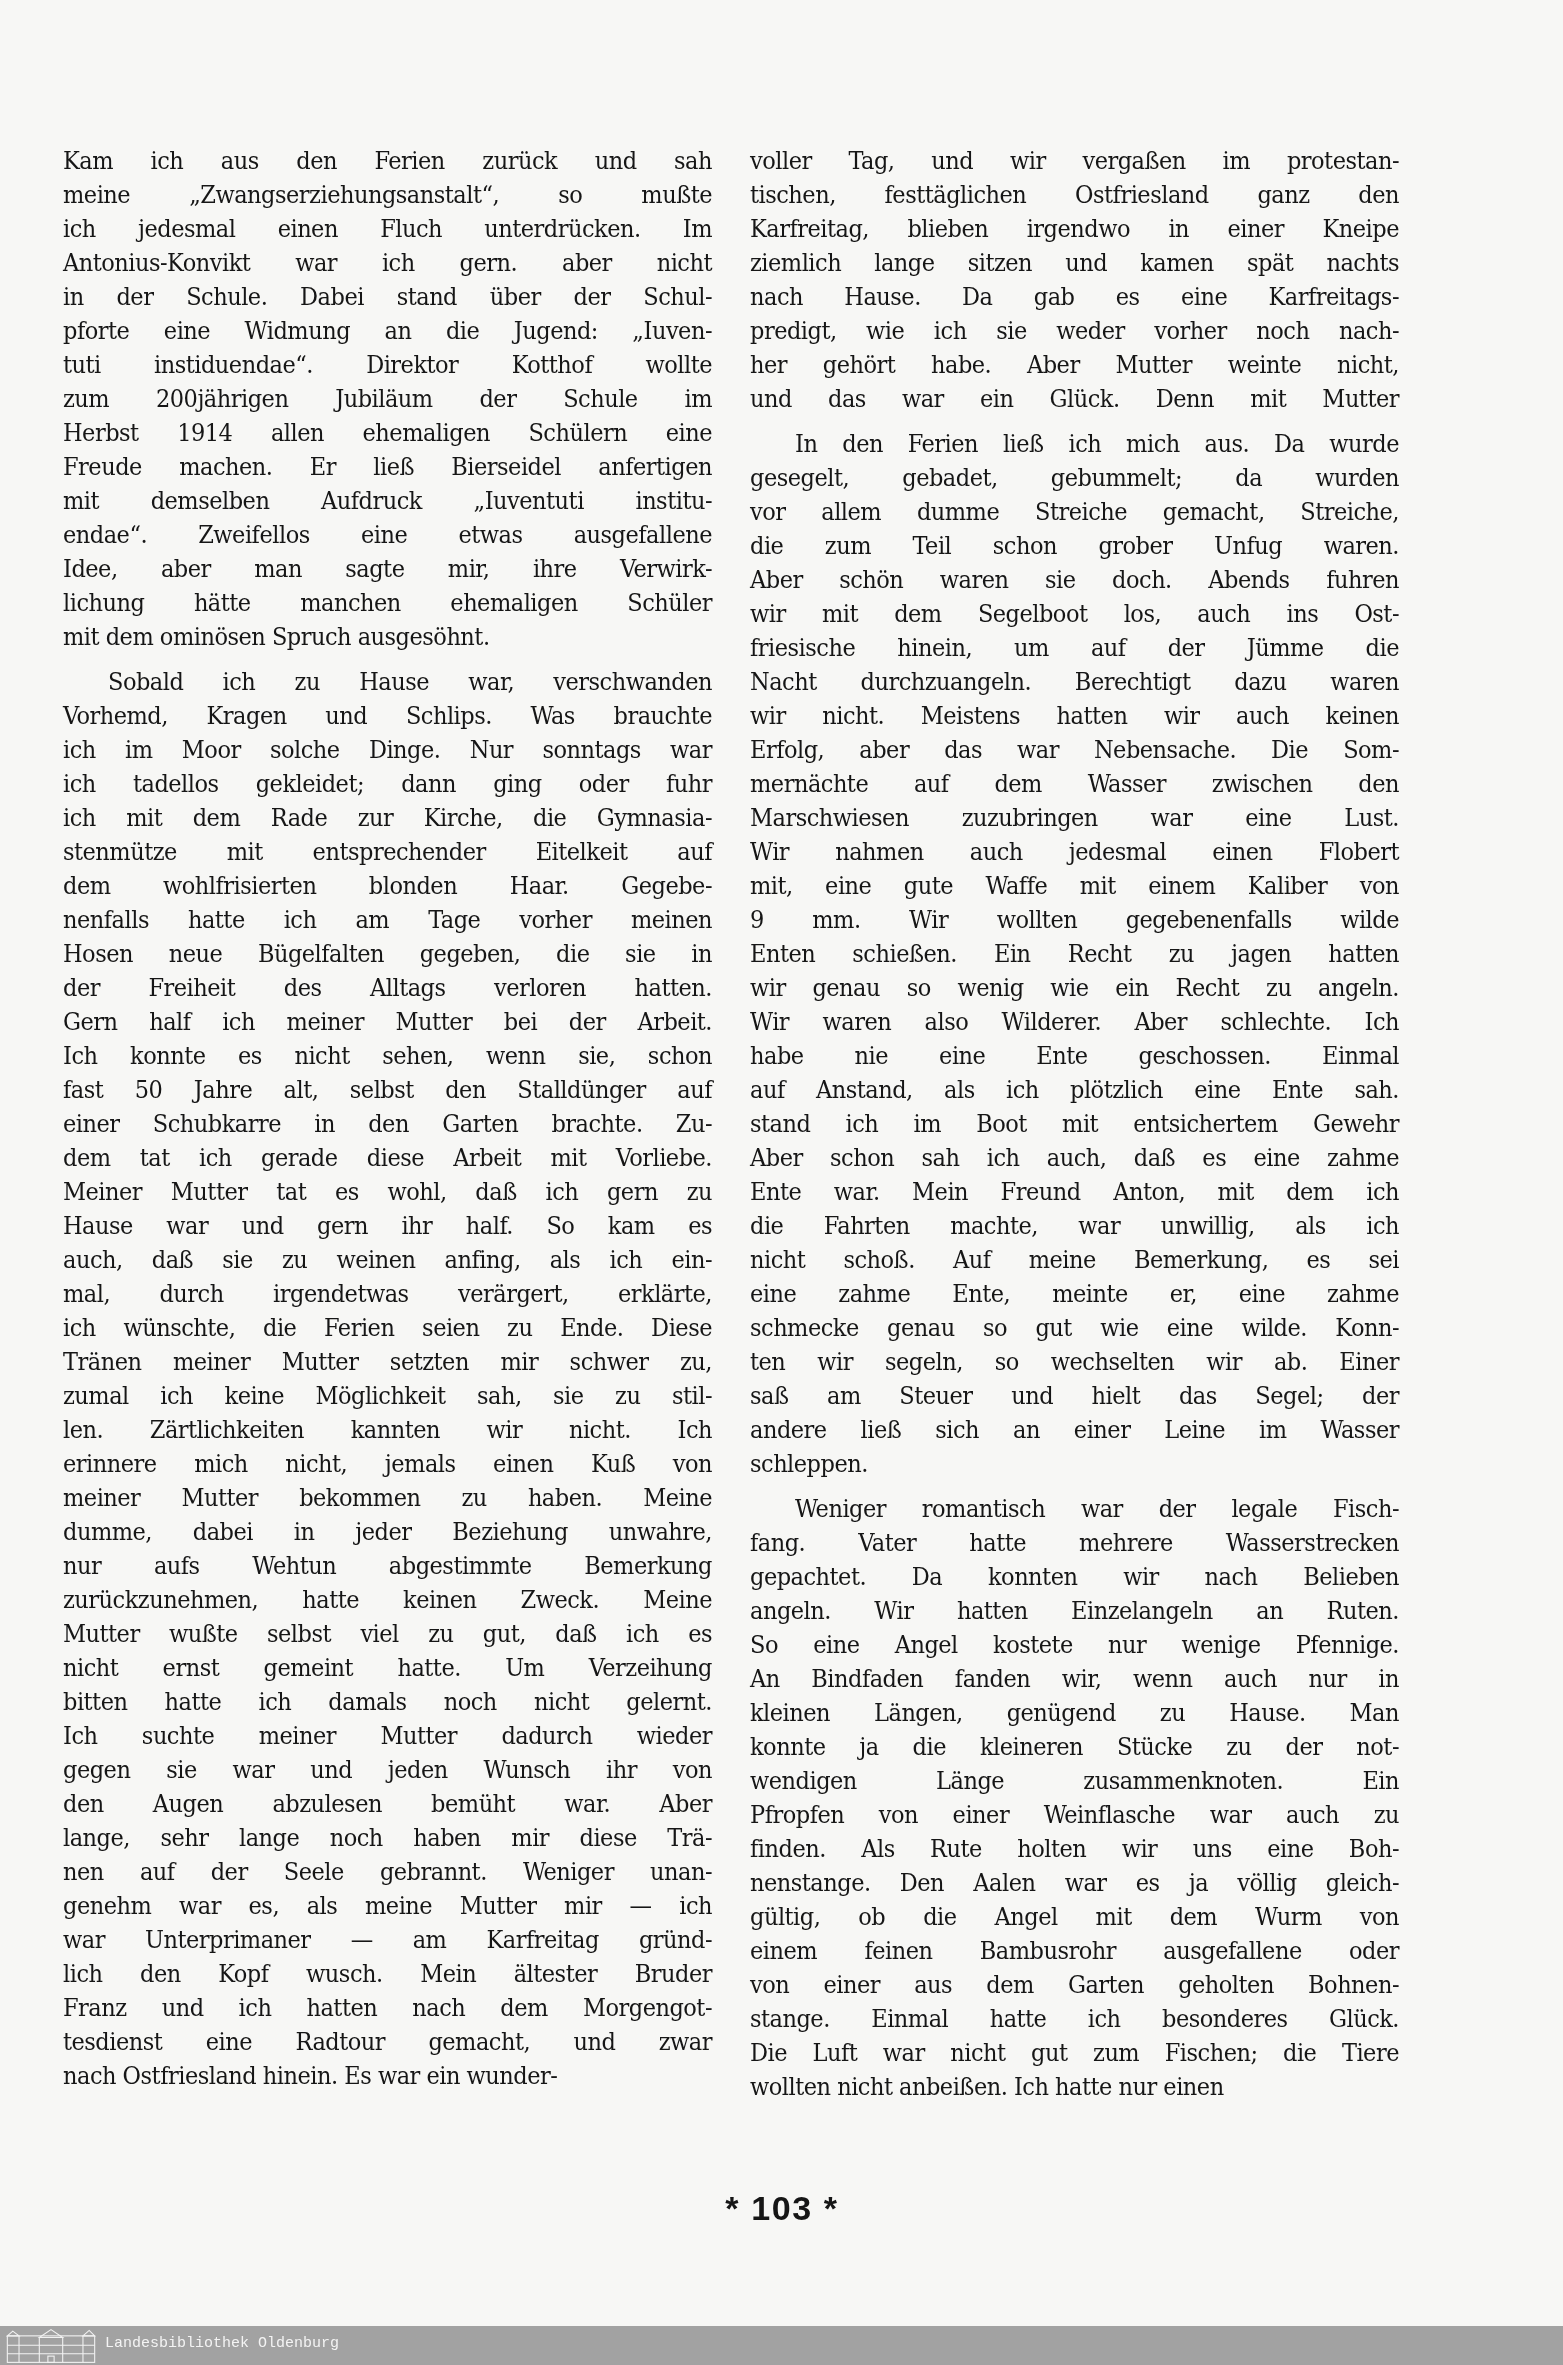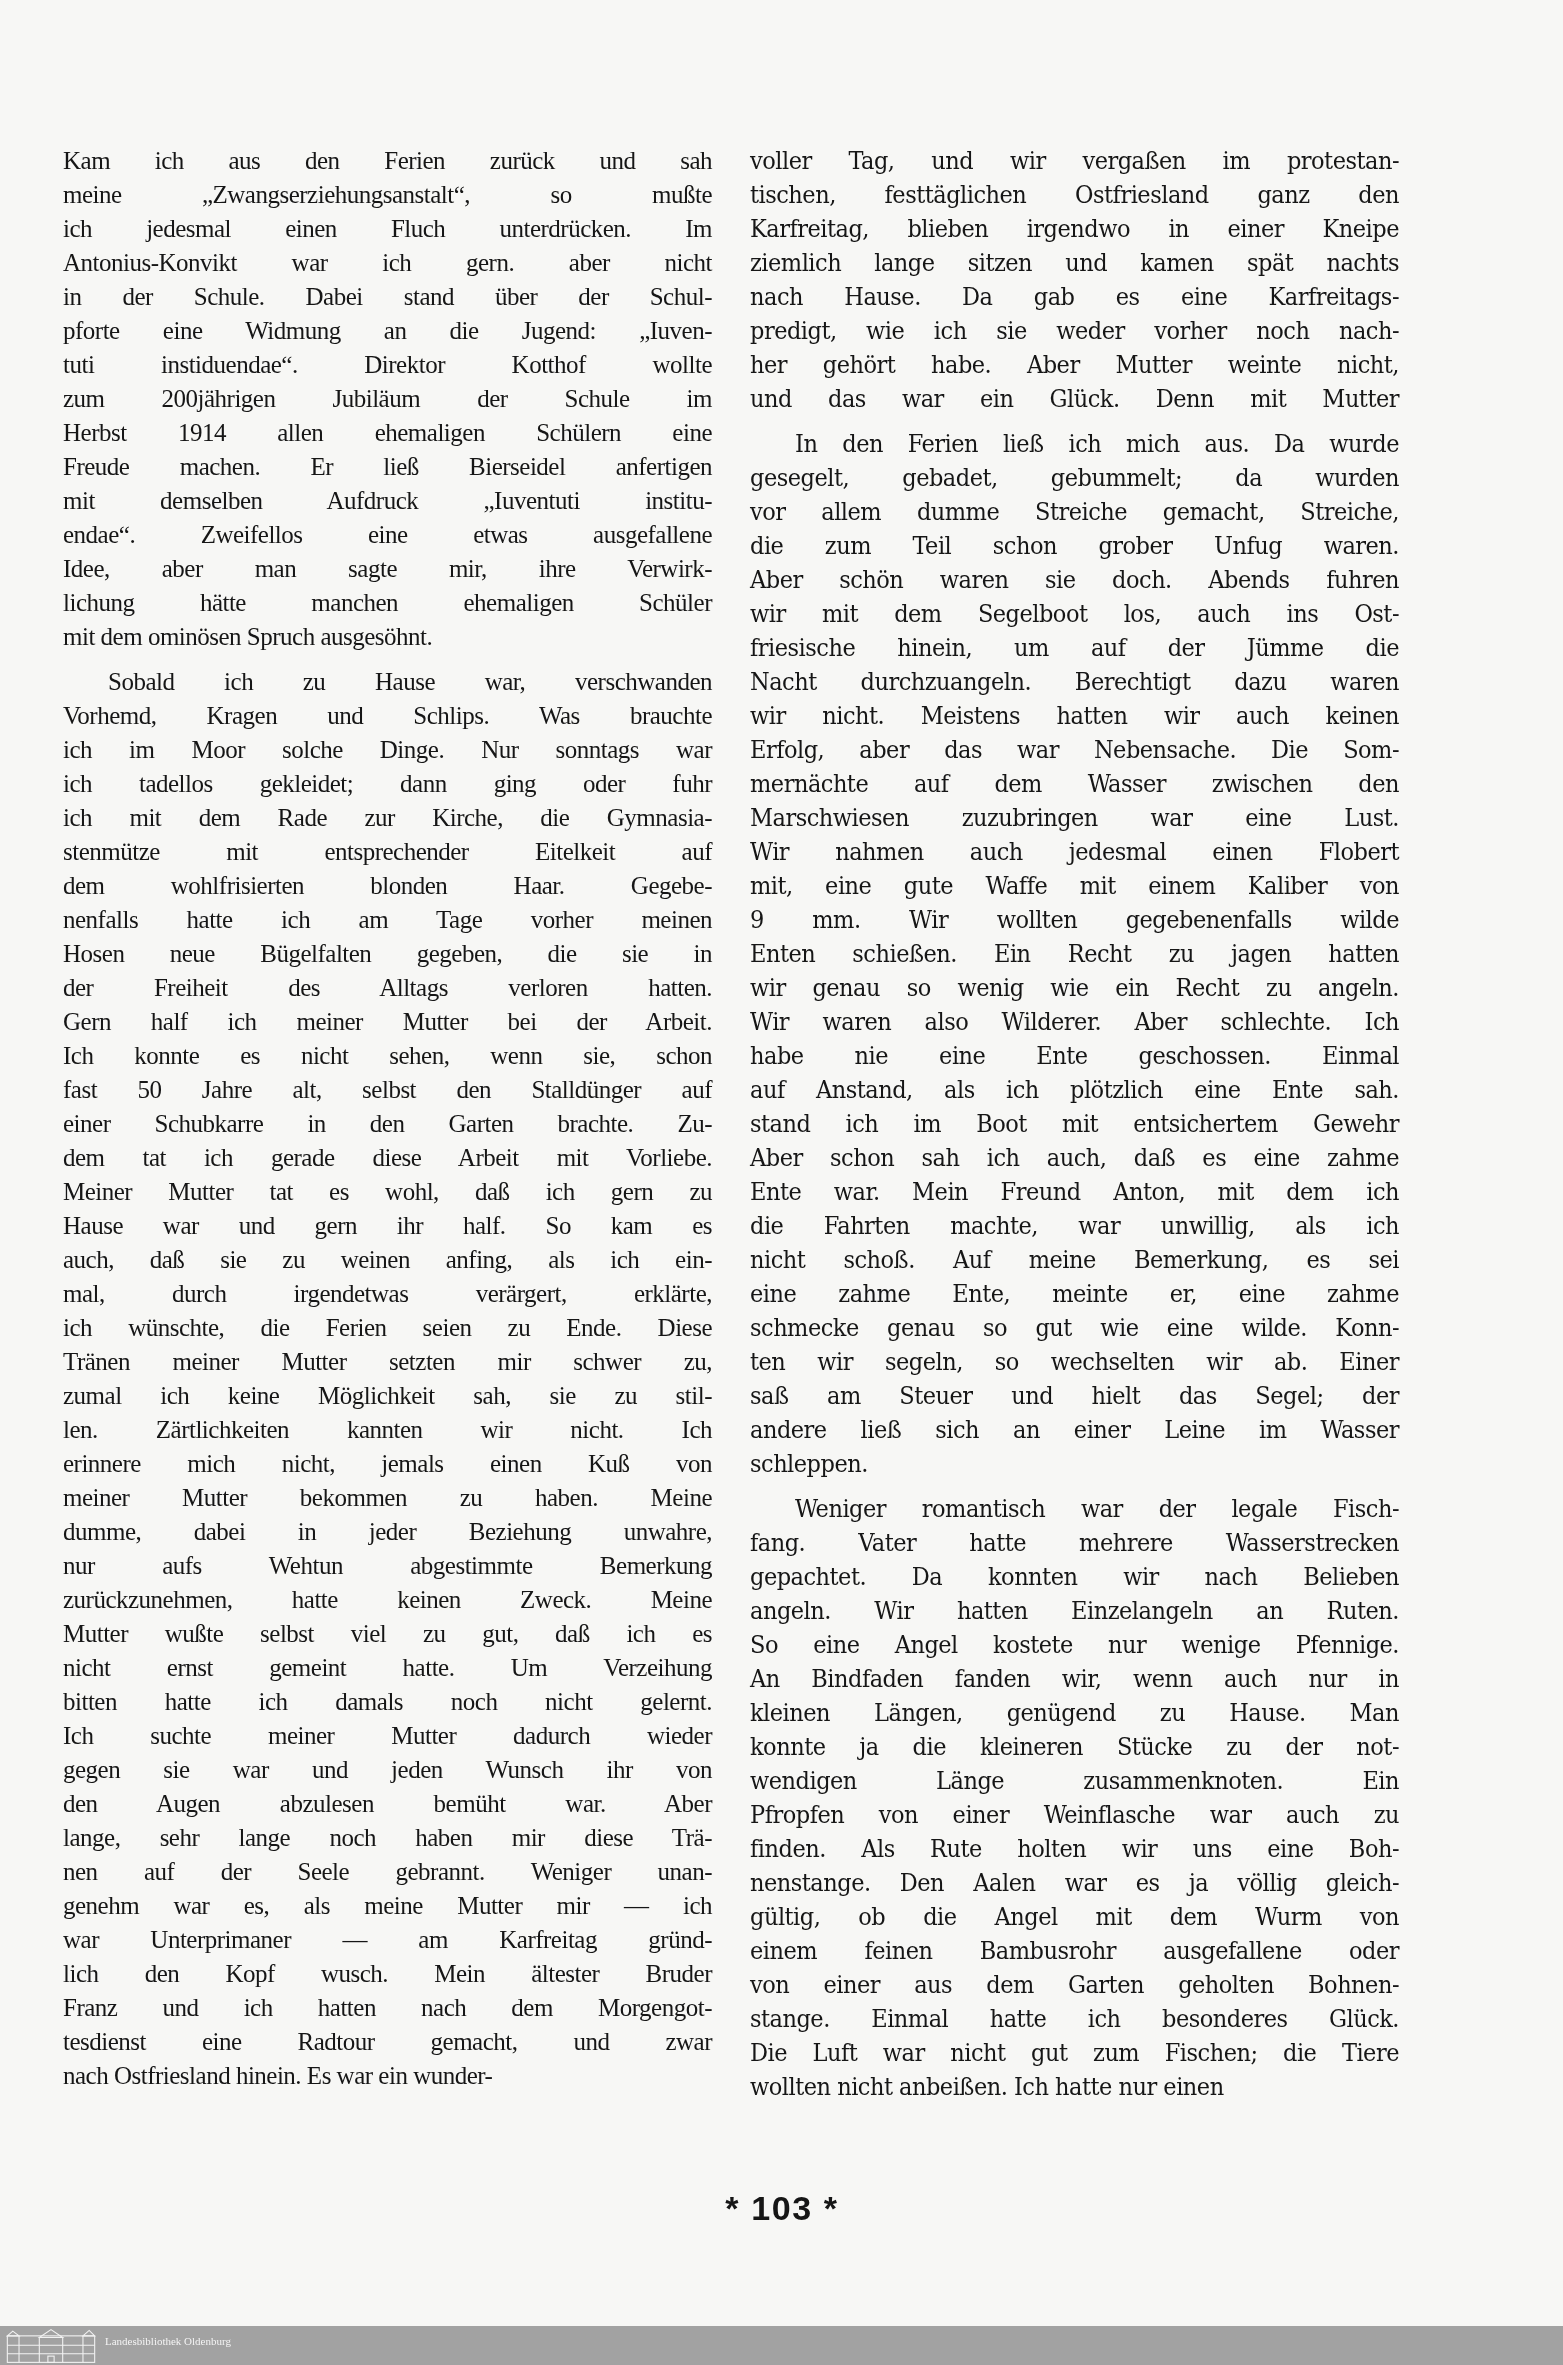--- a/index.html
+++ b/index.html
@@ -19,21 +19,21 @@
     position: absolute;
     left: 0; top: 0;
     width: 1564px; height: 2330px;
     background: #f7f7f5;
   }
   .column {
     position: absolute;
     top: 144px;
     width: 649px;
   }
-  .col-left { left: 63px; font-family: Liberation Serif, serif; }
+  .col-left { left: 63px; }
   .col-right { left: 750px; }
   .line {
     height: 34px;
     line-height: 34px;
     font-size: 25px;
     white-space: nowrap;
     text-align: justify;
     text-align-last: justify;
     font-stretch: condensed;
     letter-spacing: -0.5px;
@@ -59,22 +59,22 @@
     background: #a2a2a2;
   }
   .footer-logo {
     position: absolute;
     left: 4.7px; top: 1.6px;
     width: 92px; height: 36px;
   }
   .footer-label {
     position: absolute;
     left: 105px; top: 9.4px;
-    font-family: Liberation Serif, serif;
-    font-size: 11px;
+    font-family: Liberation Mono, monospace;
+    font-size: 15px;
     color: #f4f4f4;
   }
 </style>
 </head>
 <body>
 
 <div class="page">
   <div class="column col-left" id="col-left">
       <div class="paragraph">
         <div class="line">Kam ich aus den Ferien zurück und sah</div>

